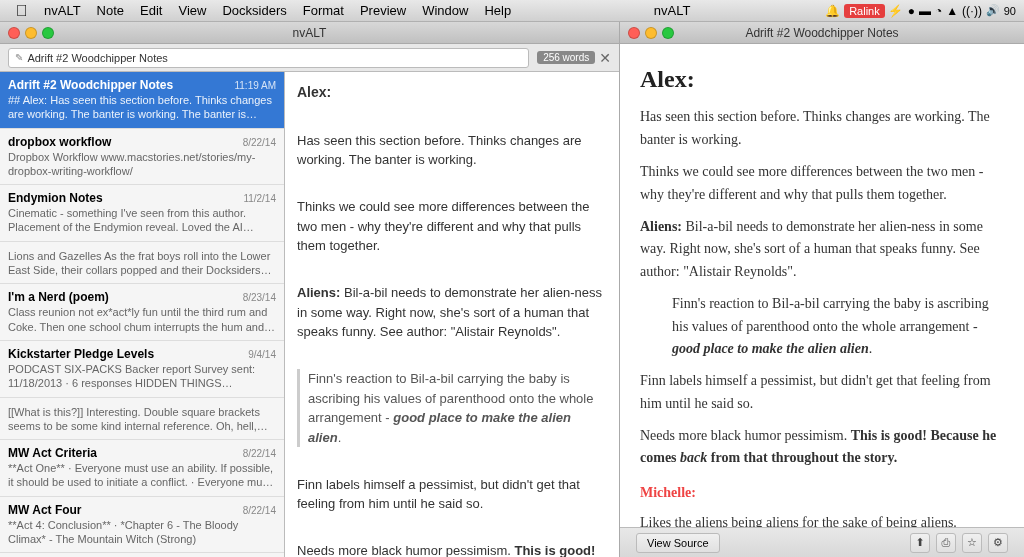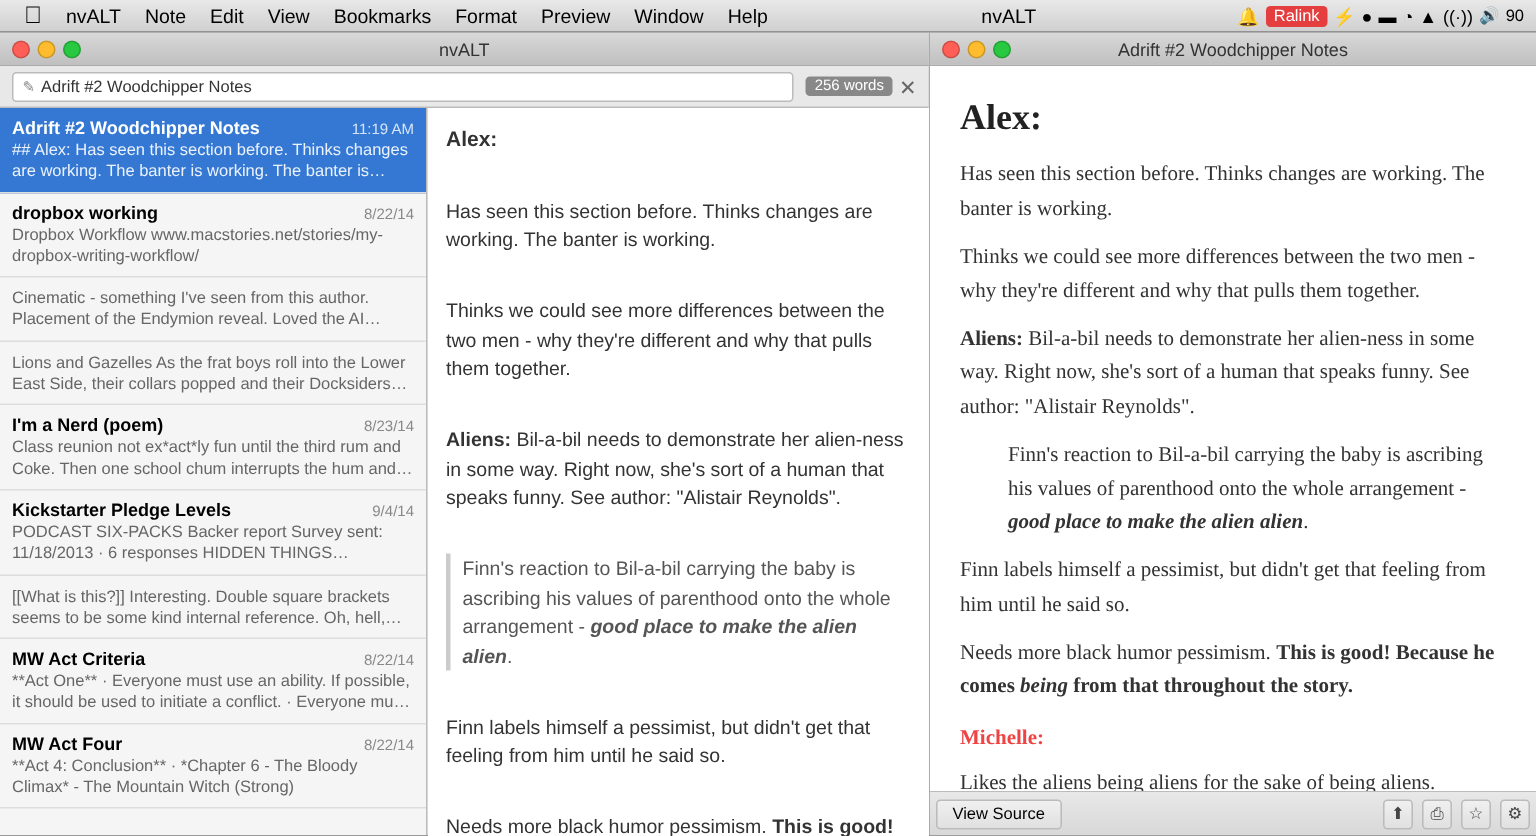--- a/index.html
+++ b/index.html
@@ -240,21 +240,21 @@
       font-style: normal;
     }
 
     
     .preview-toolbar {
       height: 30px;
       background: linear-gradient(to bottom, #e8e8e8, #d8d8d8);
       border-top: 1px solid #bbb;
       display: flex;
       align-items: center;
-      padding: 0 4px;
+      padding: 0 16px;
       gap: 4px;
       flex-shrink: 0;
     }
     .preview-source-btn {
       height: 20px;
       padding: 0 10px;
       background: linear-gradient(to bottom, #f0f0f0, #e0e0e0);
       border: 1px solid #bbb;
       border-radius: 3px;
       font-size: 11px;
@@ -290,21 +290,21 @@
 </head>
 <body>
 
 <div class="menu-bar">
   <div class="menu-bar-left">
     <span class="menu-item apple-icon"></span>
     <span class="menu-item">nvALT</span>
     <span class="menu-item">Note</span>
     <span class="menu-item">Edit</span>
     <span class="menu-item">View</span>
-    <span class="menu-item">Bookmarks</span>
+    <span class="menu-item">Docksiders</span>
     <span class="menu-item">Format</span>
     <span class="menu-item">Preview</span>
     <span class="menu-item">Window</span>
     <span class="menu-item">Help</span>
   </div>
   <div class="menu-bar-title">nvALT</div>
   <div class="menu-bar-right">
     <span class="status-icon">🔔</span>
     <span style="font-size:11px;background:#e53e3e;color:white;padding:1px 5px;border-radius:3px;font-weight:400;">Ralink</span>
     <span class="status-icon">⚡</span>
@@ -345,26 +345,30 @@
       <div class="notes-list" id="notes-list-el">
           <div class="note-item selected">
             <div class="note-item-header">
               <span class="note-title">Adrift #2 Woodchipper Notes</span>
               <span class="note-date">11:19 AM</span>
             </div>
             <div class="note-preview">## Alex:  Has seen this section before. Thinks changes are working. The banter is working. The banter is working. Thinks we could see more...</div>
           </div>
           <div class="note-item">
             <div class="note-item-header">
-              <span class="note-title">dropbox working</span>
+              <span class="note-title">dropbox workflow</span>
               <span class="note-date">8/22/14</span>
             </div>
             <div class="note-preview">Dropbox Workflow  www.macstories.net/stories/my-dropbox-writing-workflow/</div>
           </div>
           <div class="note-item">
+            <div class="note-item-header">
+              <span class="note-title">Endymion Notes</span>
+              <span class="note-date">11/2/14</span>
+            </div>
             <div class="note-preview">Cinematic - something I've seen from this author. Placement of the Endymion reveal. Loved the AI history - the generati...</div>
           </div>
           <div class="note-item">
             <div class="note-preview">Lions and Gazelles  As the frat boys roll into the Lower East Side, their collars popped and their Docksiders worn...</div>
           </div>
           <div class="note-item">
             <div class="note-item-header">
               <span class="note-title">I'm a Nerd (poem)</span>
               <span class="note-date">8/23/14</span>
             </div>
@@ -412,21 +416,21 @@
       <span>Adrift #2 Woodchipper Notes</span>
     </div>
 
     <div class="preview-content" id="preview-content-el">
         <div class="preview-h1">Alex:</div>
         <p class="preview-p">Has seen this section before. Thinks changes are working. The banter is working.</p>
         <p class="preview-p">Thinks we could see more differences between the two men - why they're different and why that pulls them together.</p>
         <p class="preview-p"><strong>Aliens:</strong> Bil-a-bil needs to demonstrate her alien-ness in some way. Right now, she's sort of a human that speaks funny. See author: "Alistair Reynolds".</p>
         <div class="preview-blockquote preview-p">Finn's reaction to Bil-a-bil carrying the baby is ascribing his values of parenthood onto the whole arrangement - <strong><em>good place to make the alien alien</em></strong>.</div>
         <p class="preview-p">Finn labels himself a pessimist, but didn't get that feeling from him until he said so.</p>
-        <p class="preview-p">Needs more black humor pessimism. <strong>This is good! Because he comes <em>being</em> from that throughout the story.</strong></p>
+        <p class="preview-p">Needs more black humor pessimism. <strong>This is good! Because he comes <em>back</em> from that throughout the story.</strong></p>
         <div class="preview-h2">Michelle:</div>
         <p class="preview-p">Likes the aliens being aliens for the sake of being aliens.</p>
       </div>
 
     <div class="preview-toolbar">
       <button class="preview-source-btn">View Source</button>
       <div class="preview-toolbar-icons">
         <div class="toolbar-icon-btn">⬆</div>
         <div class="toolbar-icon-btn">⎙</div>
         <div class="toolbar-icon-btn">☆</div>

